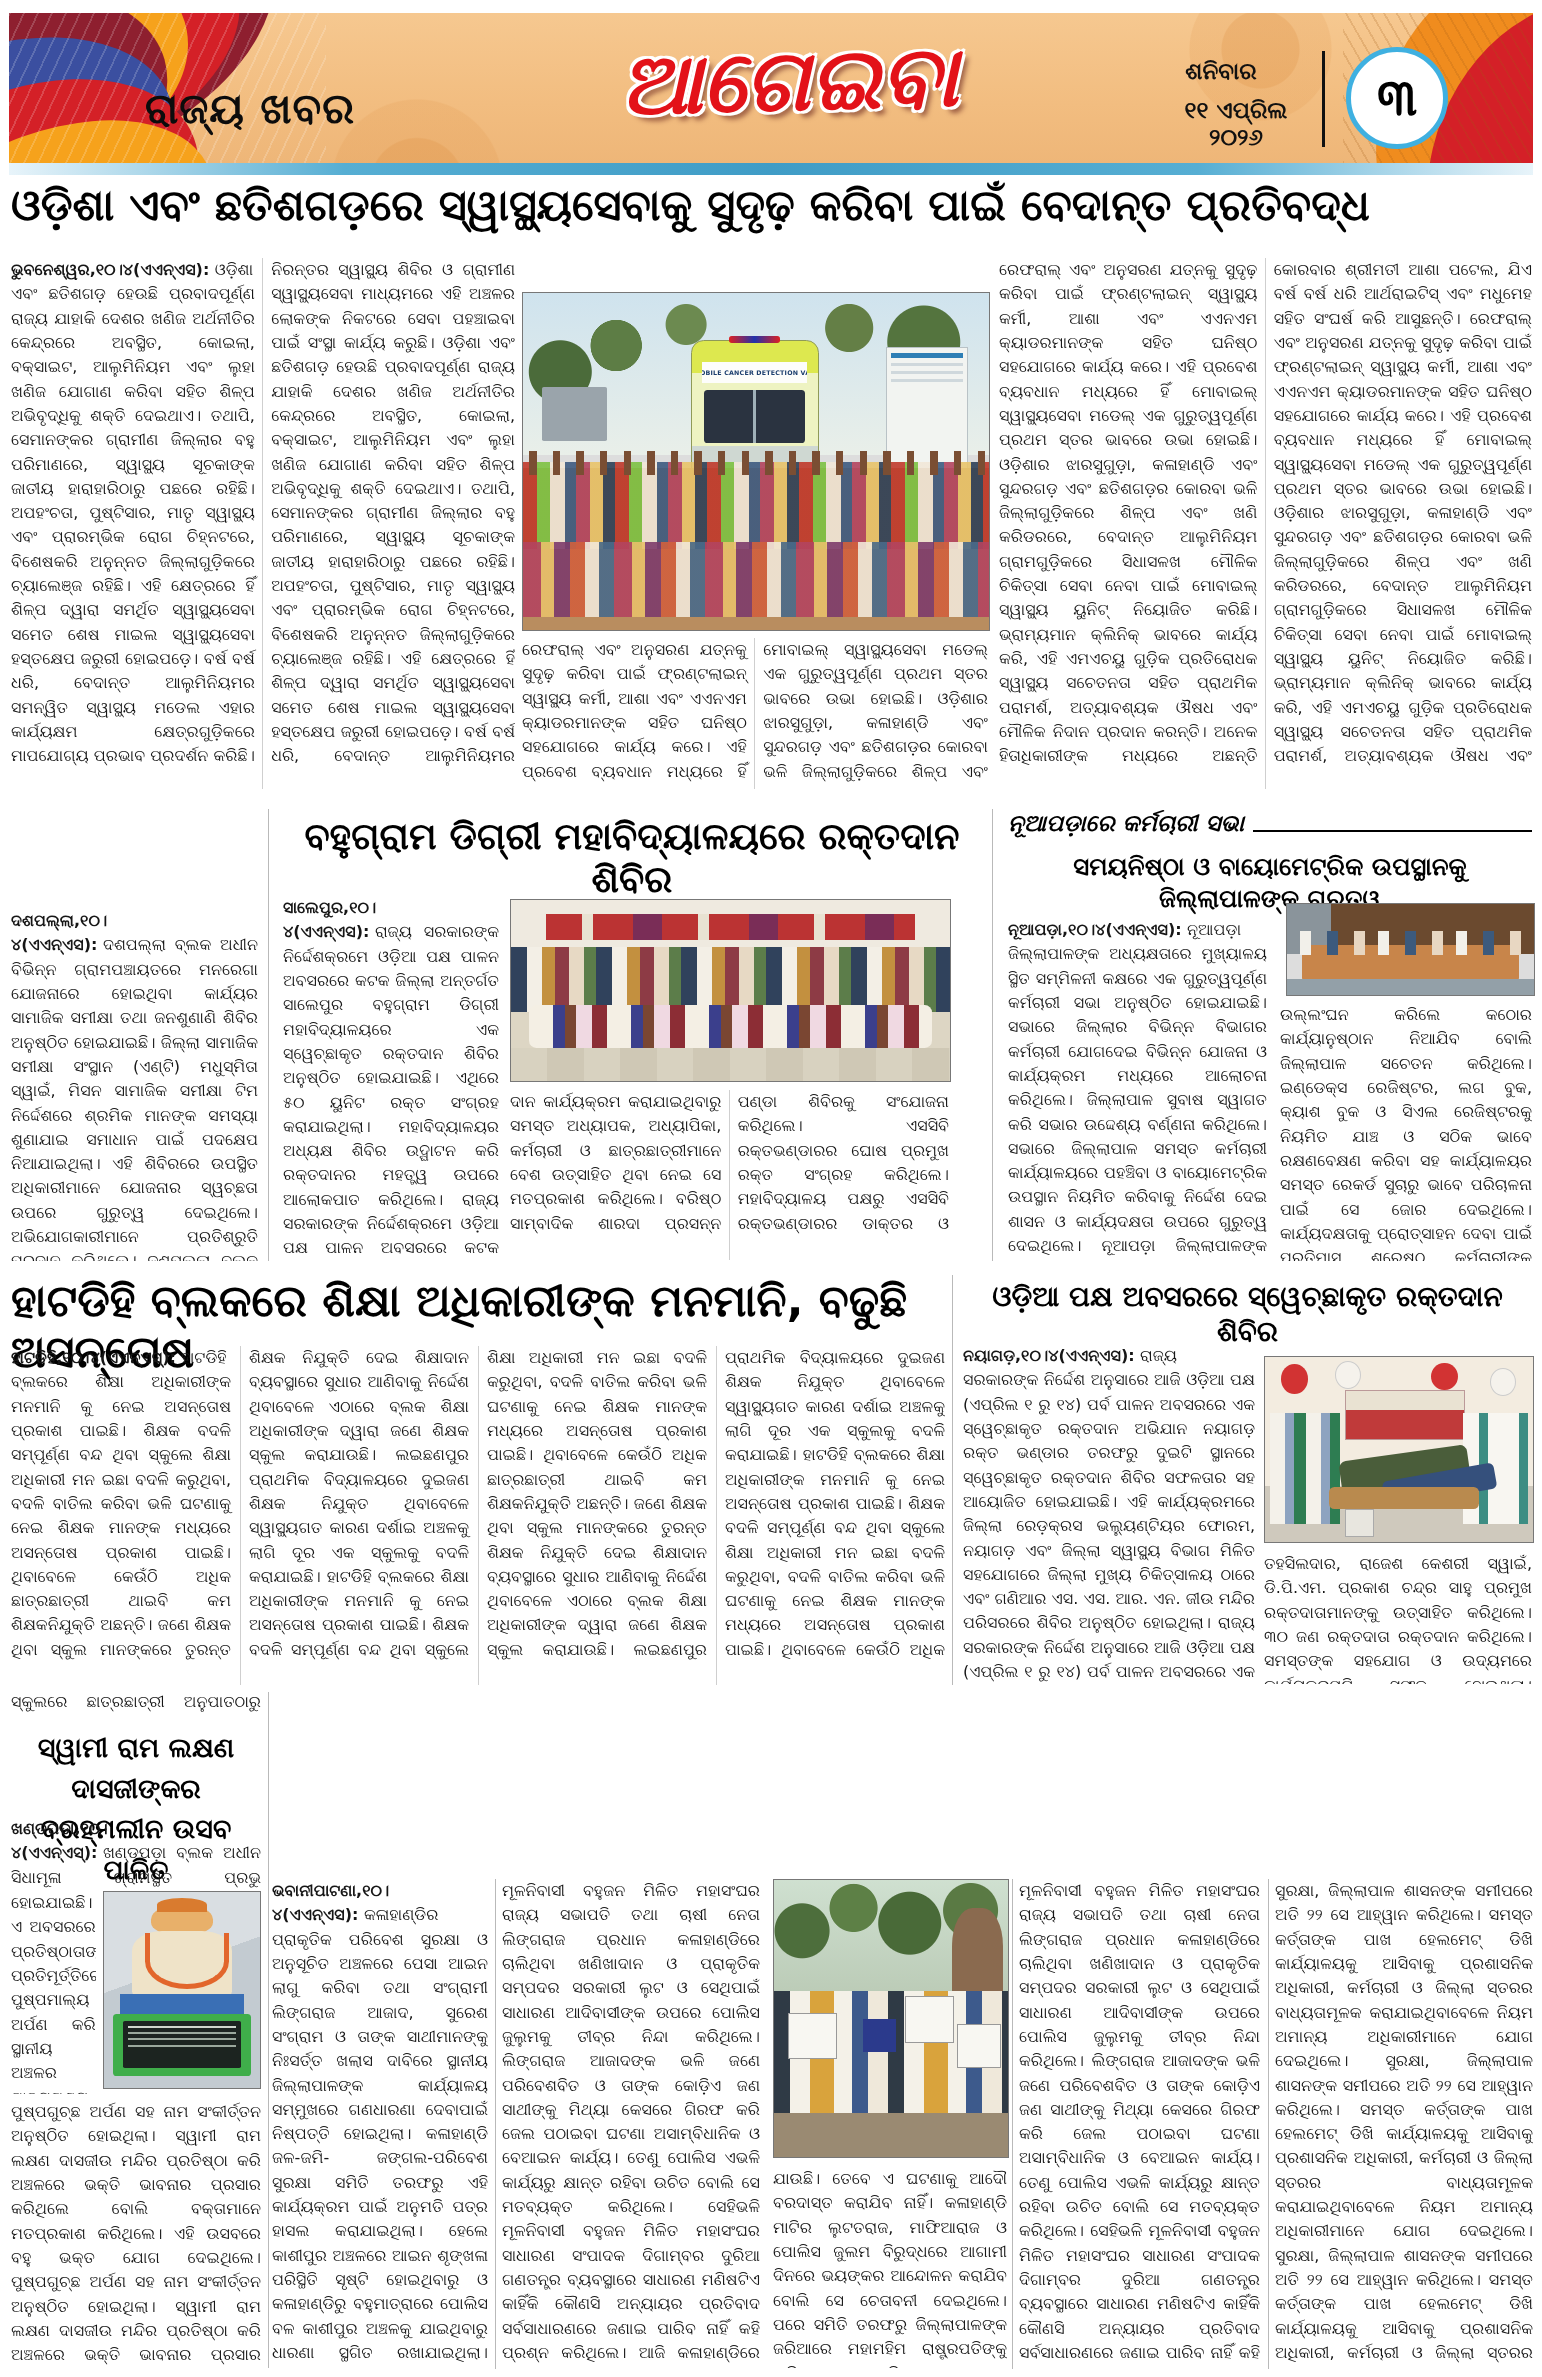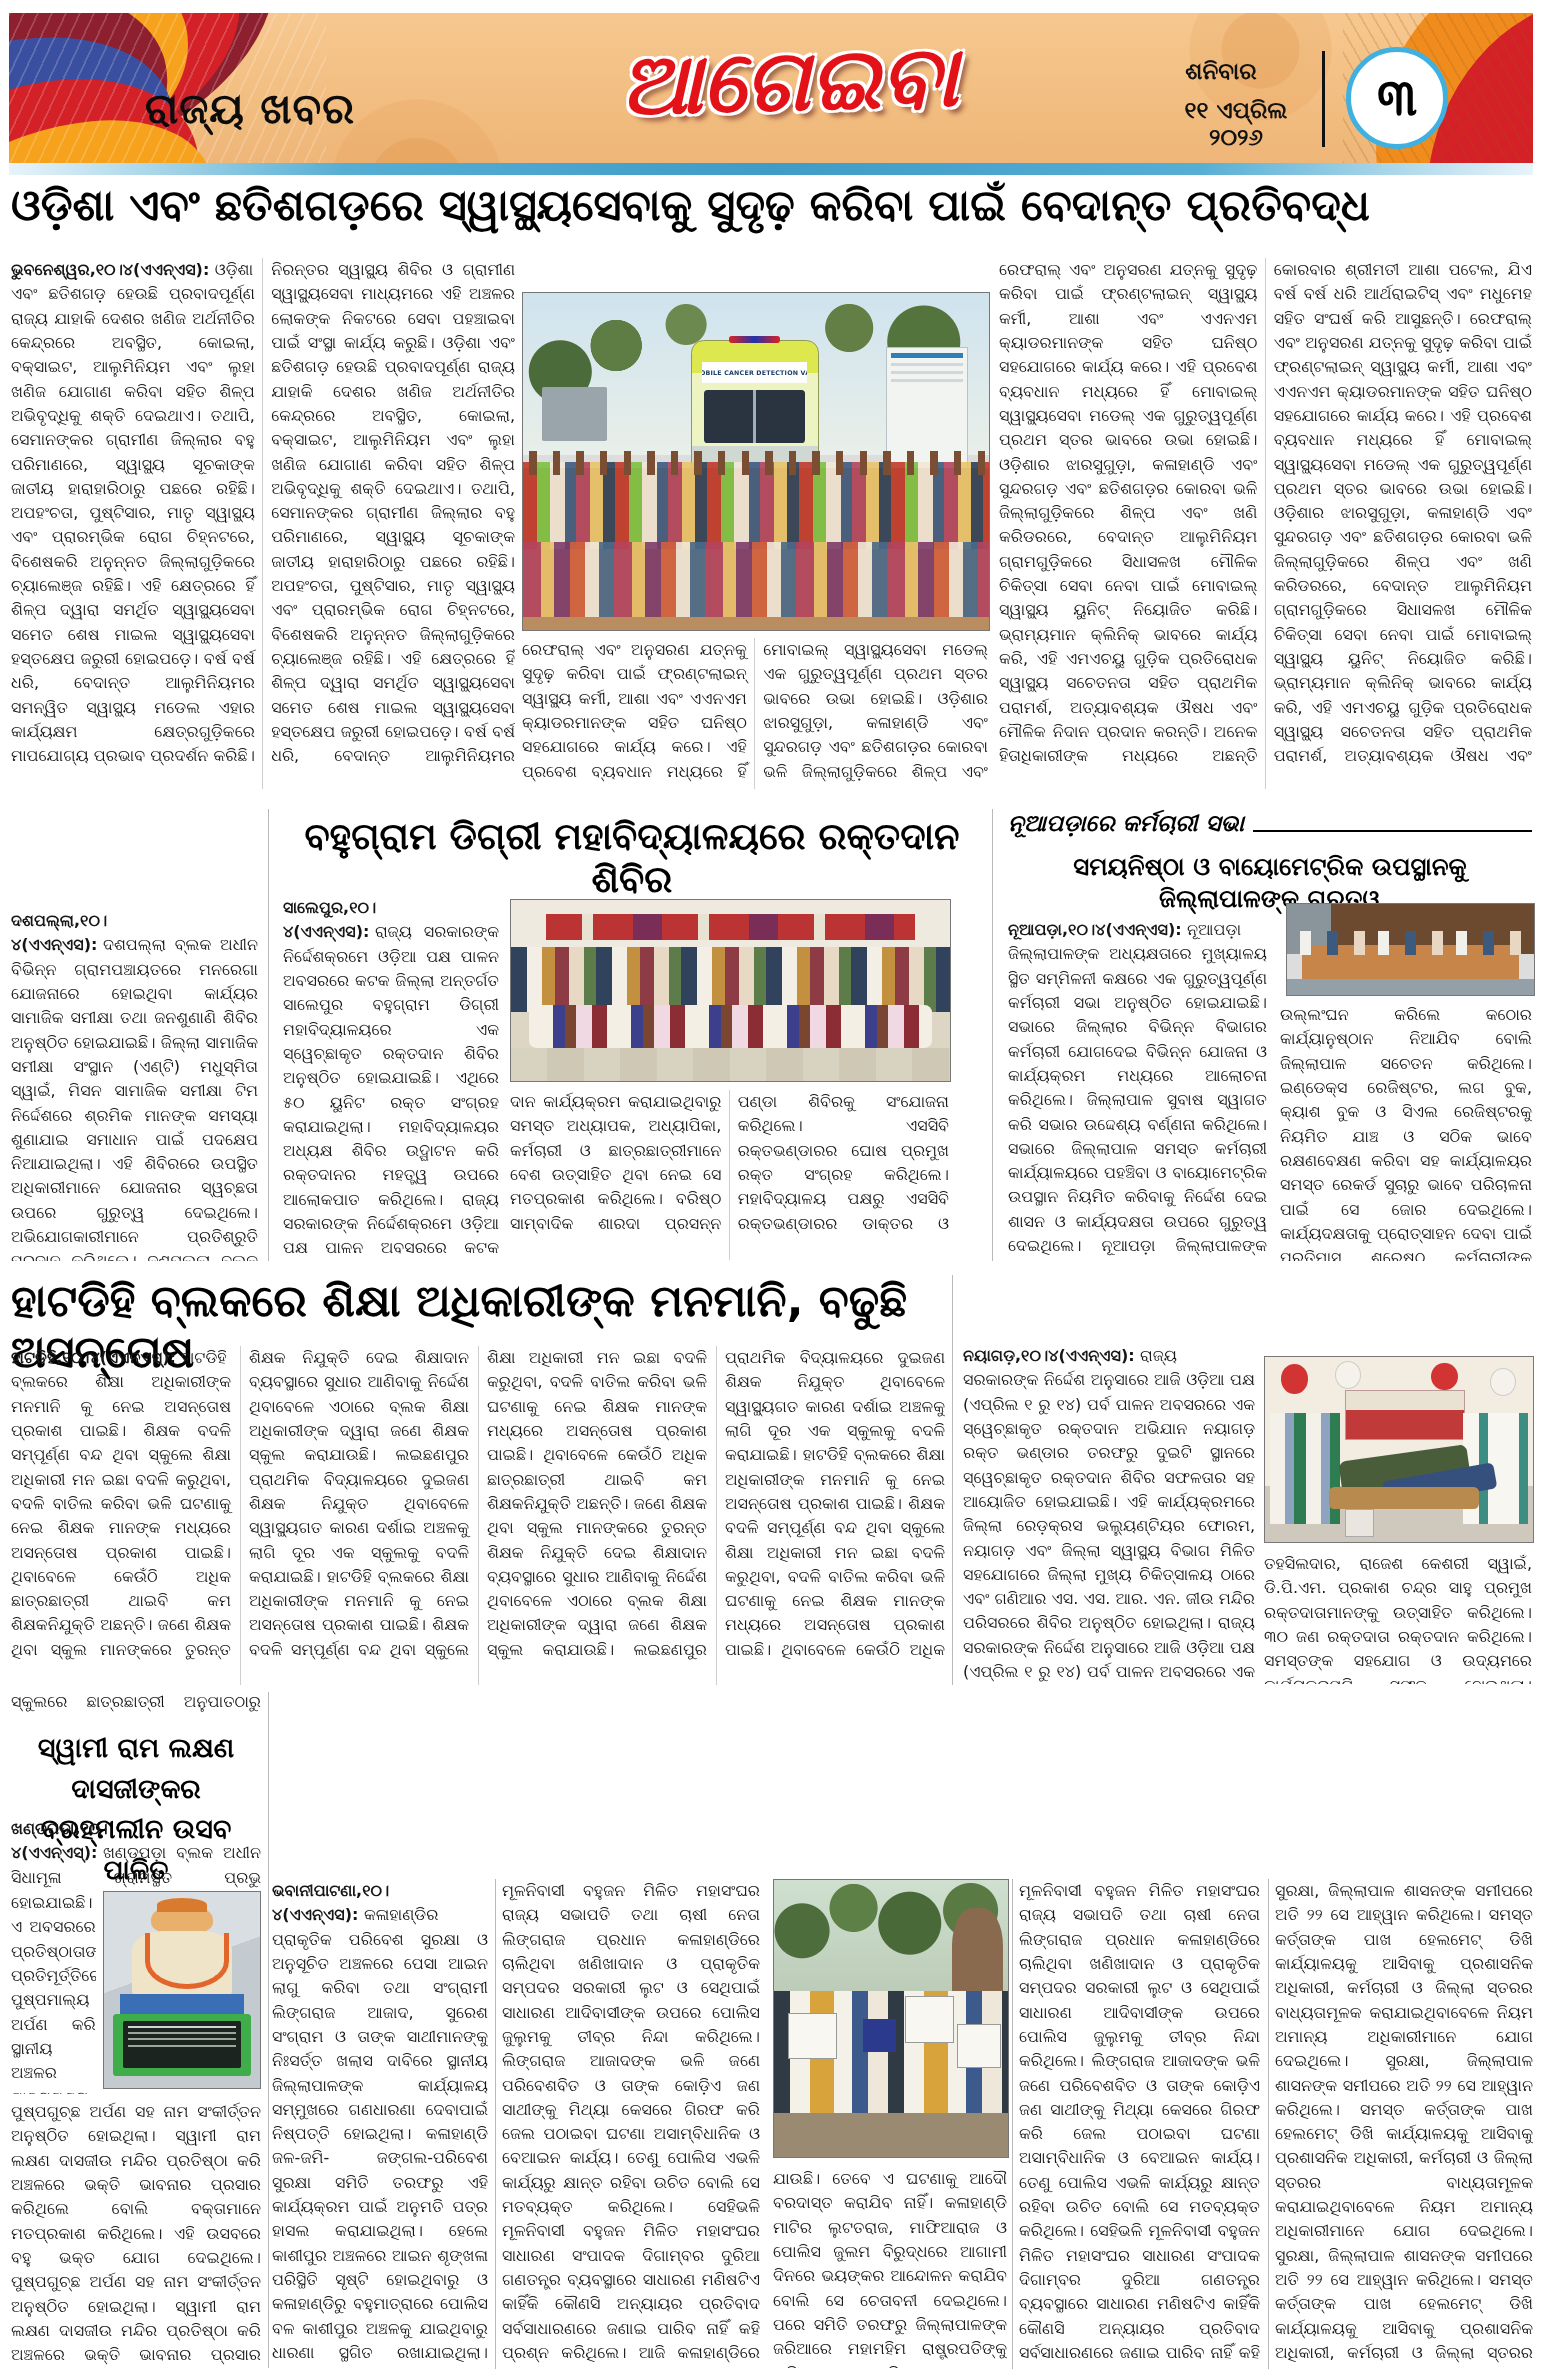--- a/index.html
+++ b/index.html
@@ -160,20 +160,21 @@
     <span>ଉଲ୍ଲଂଘନ କରିଲେ କଠୋର କାର୍ଯ୍ୟାନୁଷ୍ଠାନ ନିଆଯିବ ବୋଲି ଜିଲ୍ଲାପାଳ ସଚେତନ କରିଥିଲେ। ଇଣ୍ଡେକ୍ସ ରେଜିଷ୍ଟର, ଲଗ ବୁକ, କ୍ୟାଶ ବୁକ ଓ ସିଏଲ ରେଜିଷ୍ଟରକୁ ନିୟମିତ ଯାଞ୍ଚ ଓ ସଠିକ ଭାବେ ରକ୍ଷଣବେକ୍ଷଣ କରିବା ସହ କାର୍ଯ୍ୟାଳୟର ସମସ୍ତ ରେକର୍ଡ ସୁଚାରୁ ଭାବେ ପରିଚାଳନା ପାଇଁ ସେ ଜୋର ଦେଇଥିଲେ। କାର୍ଯ୍ୟଦକ୍ଷତାକୁ ପ୍ରୋତ୍ସାହନ ଦେବା ପାଇଁ ପ୍ରତିମାସ ଶ୍ରେଷ୍ଠ କର୍ମଚାରୀଙ୍କୁ ସମ୍ମାନିତ କରାଯିବ ବୋଲି ସେ କହିଥିଲେ।</span>
   </div>
 
   <div class="abs vrule" style="left:952px;top:1275px;height:410px;"></div>
 
   <div class="abs hl" style="left:11px;top:1275px;width:934px;font-size:44px;">ହାଟଡିହି ବ୍ଲକରେ ଶିକ୍ଷା ଅଧିକାରୀଙ୍କ ମନମାନି, ବଢୁଛି ଅସନ୍ତୋଷ</div>
   <div class="abs body-txt cols4" style="left:11px;top:1346px;width:934px;height:339px;">
     <b class="dl">ହାଟଡିହି,୧୦।୪(ଏଏନ୍ଏସ୍):</b><span>ହାଟଡିହି ବ୍ଲକରେ ଶିକ୍ଷା ଅଧିକାରୀଙ୍କ ମନମାନି କୁ ନେଇ ଅସନ୍ତୋଷ ପ୍ରକାଶ ପାଇଛି। ଶିକ୍ଷକ ବଦଳି ସମ୍ପୂର୍ଣ୍ଣ ବନ୍ଦ ଥିବା ସ୍କୁଲେ ଶିକ୍ଷା ଅଧିକାରୀ ମନ ଇଛା ବଦଳି କରୁଥିବା, ବଦଳି ବାତିଲ କରିବା ଭଳି ଘଟଣାକୁ ନେଇ ଶିକ୍ଷକ ମାନଙ୍କ ମଧ୍ୟରେ ଅସନ୍ତୋଷ ପ୍ରକାଶ ପାଇଛି। ଥିବାବେଳେ କେଉଁଠି ଅଧିକ ଛାତ୍ରଛାତ୍ରୀ ଥାଇବି କମ ଶିକ୍ଷକନିଯୁକ୍ତି ଅଛନ୍ତି। ଜଣେ ଶିକ୍ଷକ ଥିବା ସ୍କୁଲ ମାନଙ୍କରେ ତୁରନ୍ତ ଶିକ୍ଷକ ନିଯୁକ୍ତି ଦେଇ ଶିକ୍ଷାଦାନ ବ୍ୟବସ୍ଥାରେ ସୁଧାର ଆଣିବାକୁ ନିର୍ଦ୍ଦେଶ ଥିବାବେଳେ ଏଠାରେ ବ୍ଲକ ଶିକ୍ଷା ଅଧିକାରୀଙ୍କ ଦ୍ୱାରା ଜଣେ ଶିକ୍ଷକ ସ୍କୁଲ କରାଯାଉଛି। ଲଇଛଣପୁର ପ୍ରାଥମିକ ବିଦ୍ୟାଳୟରେ ଦୁଇଜଣ ଶିକ୍ଷକ ନିଯୁକ୍ତ ଥିବାବେଳେ ସ୍ୱାସ୍ଥ୍ୟଗତ କାରଣ ଦର୍ଶାଇ ଅଞ୍ଚଳକୁ ଲାଗି ଦୂର ଏକ ସ୍କୁଲକୁ ବଦଳି କରାଯାଇଛି। ହାଟଡିହି ବ୍ଲକରେ ଶିକ୍ଷା ଅଧିକାରୀଙ୍କ ମନମାନି କୁ ନେଇ ଅସନ୍ତୋଷ ପ୍ରକାଶ ପାଇଛି। ଶିକ୍ଷକ ବଦଳି ସମ୍ପୂର୍ଣ୍ଣ ବନ୍ଦ ଥିବା ସ୍କୁଲେ ଶିକ୍ଷା ଅଧିକାରୀ ମନ ଇଛା ବଦଳି କରୁଥିବା, ବଦଳି ବାତିଲ କରିବା ଭଳି ଘଟଣାକୁ ନେଇ ଶିକ୍ଷକ ମାନଙ୍କ ମଧ୍ୟରେ ଅସନ୍ତୋଷ ପ୍ରକାଶ ପାଇଛି। ଥିବାବେଳେ କେଉଁଠି ଅଧିକ ଛାତ୍ରଛାତ୍ରୀ ଥାଇବି କମ ଶିକ୍ଷକନିଯୁକ୍ତି ଅଛନ୍ତି। ଜଣେ ଶିକ୍ଷକ ଥିବା ସ୍କୁଲ ମାନଙ୍କରେ ତୁରନ୍ତ ଶିକ୍ଷକ ନିଯୁକ୍ତି ଦେଇ ଶିକ୍ଷାଦାନ ବ୍ୟବସ୍ଥାରେ ସୁଧାର ଆଣିବାକୁ ନିର୍ଦ୍ଦେଶ ଥିବାବେଳେ ଏଠାରେ ବ୍ଲକ ଶିକ୍ଷା ଅଧିକାରୀଙ୍କ ଦ୍ୱାରା ଜଣେ ଶିକ୍ଷକ ସ୍କୁଲ କରାଯାଉଛି। ଲଇଛଣପୁର ପ୍ରାଥମିକ ବିଦ୍ୟାଳୟରେ ଦୁଇଜଣ ଶିକ୍ଷକ ନିଯୁକ୍ତ ଥିବାବେଳେ ସ୍ୱାସ୍ଥ୍ୟଗତ କାରଣ ଦର୍ଶାଇ ଅଞ୍ଚଳକୁ ଲାଗି ଦୂର ଏକ ସ୍କୁଲକୁ ବଦଳି କରାଯାଇଛି। ହାଟଡିହି ବ୍ଲକରେ ଶିକ୍ଷା ଅଧିକାରୀଙ୍କ ମନମାନି କୁ ନେଇ ଅସନ୍ତୋଷ ପ୍ରକାଶ ପାଇଛି। ଶିକ୍ଷକ ବଦଳି ସମ୍ପୂର୍ଣ୍ଣ ବନ୍ଦ ଥିବା ସ୍କୁଲେ ଶିକ୍ଷା ଅଧିକାରୀ ମନ ଇଛା ବଦଳି କରୁଥିବା, ବଦଳି ବାତିଲ କରିବା ଭଳି ଘଟଣାକୁ ନେଇ ଶିକ୍ଷକ ମାନଙ୍କ ମଧ୍ୟରେ ଅସନ୍ତୋଷ ପ୍ରକାଶ ପାଇଛି। ଥିବାବେଳେ କେଉଁଠି ଅଧିକ ଛାତ୍ରଛାତ୍ରୀ ଥାଇବି କମ ଶିକ୍ଷକନିଯୁକ୍ତି ଅଛନ୍ତି। ଜଣେ ଶିକ୍ଷକ ଥିବା ସ୍କୁଲ ମାନଙ୍କରେ ତୁରନ୍ତ ଶିକ୍ଷକ ନିଯୁକ୍ତି ଦେଇ ଶିକ୍ଷାଦାନ ବ୍ୟବସ୍ଥାରେ ସୁଧାର ଆଣିବାକୁ ନିର୍ଦ୍ଦେଶ ଥିବାବେଳେ ଏଠାରେ ବ୍ଲକ ଶିକ୍ଷା ଅଧିକାରୀଙ୍କ ଦ୍ୱାରା ଜଣେ ଶିକ୍ଷକ ସ୍କୁଲ କରାଯାଉଛି। ଲଇଛଣପୁର ପ୍ରାଥମିକ ବିଦ୍ୟାଳୟରେ ଦୁଇଜଣ ଶିକ୍ଷକ ନିଯୁକ୍ତ ଥିବାବେଳେ ସ୍ୱାସ୍ଥ୍ୟଗତ କାରଣ ଦର୍ଶାଇ ଅଞ୍ଚଳକୁ ଲାଗି ଦୂର ଏକ ସ୍କୁଲକୁ ବଦଳି କରାଯାଇଛି।</span>
   </div>
 
+  <div class="abs hl center" style="left:963px;top:1279px;width:569px;font-size:28px;line-height:1.25;">ଓଡ଼ିଆ ପକ୍ଷ ଅବସରରେ ସ୍ୱେଚ୍ଛାକୃତ ରକ୍ତଦାନ ଶିବିର</div>
   <div class="abs body-txt" style="left:963px;top:1344px;width:292px;height:341px;">
     <b class="dl">ନୟାଗଡ଼,୧୦।୪(ଏଏନ୍ଏସ):</b><span>ରାଜ୍ୟ ସରକାରଙ୍କ ନିର୍ଦ୍ଦେଶ ଅନୁସାରେ ଆଜି ଓଡ଼ିଆ ପକ୍ଷ (ଏପ୍ରିଲ ୧ ରୁ ୧୪) ପର୍ବ ପାଳନ ଅବସରରେ ଏକ ସ୍ୱେଚ୍ଛାକୃତ ରକ୍ତଦାନ ଅଭିଯାନ ନୟାଗଡ଼ ରକ୍ତ ଭଣ୍ଡାର ତରଫରୁ ଦୁଇଟି ସ୍ଥାନରେ ସ୍ୱେଚ୍ଛାକୃତ ରକ୍ତଦାନ ଶିବିର ସଫଳତାର ସହ ଆୟୋଜିତ ହୋଇଯାଇଛି। ଏହି କାର୍ଯ୍ୟକ୍ରମରେ ଜିଲ୍ଲା ରେଡ଼କ୍ରସ ଭଲ୍ୟୁଣ୍ଟିୟର ଫୋରମ, ନୟାଗଡ଼ ଏବଂ ଜିଲ୍ଲା ସ୍ୱାସ୍ଥ୍ୟ ବିଭାଗ ମିଳିତ ସହଯୋଗରେ ଜିଲ୍ଲା ମୁଖ୍ୟ ଚିକିତ୍ସାଳୟ ଠାରେ ଏବଂ ଗଣିଆର ଏସ. ଏସ. ଆର. ଏନ. ଜୀଉ ମନ୍ଦିର ପରିସରରେ ଶିବିର ଅନୁଷ୍ଠିତ ହୋଇଥିଲା। ରାଜ୍ୟ ସରକାରଙ୍କ ନିର୍ଦ୍ଦେଶ ଅନୁସାରେ ଆଜି ଓଡ଼ିଆ ପକ୍ଷ (ଏପ୍ରିଲ ୧ ରୁ ୧୪) ପର୍ବ ପାଳନ ଅବସରରେ ଏକ ସ୍ୱେଚ୍ଛାକୃତ ରକ୍ତଦାନ ଅଭିଯାନ ନୟାଗଡ଼ ରକ୍ତ ଭଣ୍ଡାର ତରଫରୁ ଦୁଇଟି ସ୍ଥାନରେ ସ୍ୱେଚ୍ଛାକୃତ ରକ୍ତଦାନ ଶିବିର ସଫଳତାର ସହ ଆୟୋଜିତ ହୋଇଯାଇଛି। ଏହି କାର୍ଯ୍ୟକ୍ରମରେ ଜିଲ୍ଲା ରେଡ଼କ୍ରସ ଭଲ୍ୟୁଣ୍ଟିୟର ଫୋରମ, ନୟାଗଡ଼ ଏବଂ ଜିଲ୍ଲା ସ୍ୱାସ୍ଥ୍ୟ ବିଭାଗ ମିଳିତ ସହଯୋଗରେ ଜିଲ୍ଲା ମୁଖ୍ୟ ଚିକିତ୍ସାଳୟ ଠାରେ ଏବଂ ଗଣିଆର ଏସ. ଏସ. ଆର. ଏନ. ଜୀଉ ମନ୍ଦିର ପରିସରରେ ଶିବିର ଅନୁଷ୍ଠିତ ହୋଇଥିଲା।</span>
   </div>
   <div class="photo" style="left:1264px;top:1356px;width:268px;height:185px;">
     <div class="ph" style="left:0;top:0;width:100%;height:100%;background:linear-gradient(180deg,#f3ece0 0 70%,#cfc9bd 70% 100%);"></div>
     <div class="ph" style="left:6%;top:4%;width:10%;height:16%;background:#d23333;border-radius:50%;"></div>
     <div class="ph" style="left:26%;top:2%;width:9%;height:14%;background:#f5f2ec;border:0.9px solid #ccc;border-radius:50%;"></div>
     <div class="ph" style="left:62%;top:3%;width:10%;height:15%;background:#d23333;border-radius:50%;"></div>
     <div class="ph" style="left:84%;top:6%;width:9%;height:14%;background:#f5f2ec;border:0.9px solid #ccc;border-radius:50%;"></div>
     <div class="ph" style="left:30%;top:18%;width:44%;height:26%;background:linear-gradient(180deg,#e9e2d2 0 40%,#c03a3a 40% 100%);border:0.9px solid #b99;"></div>

